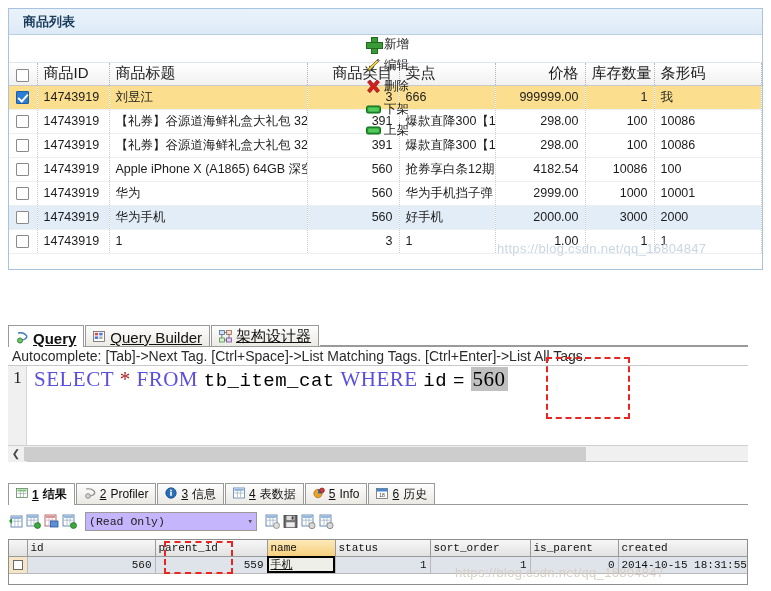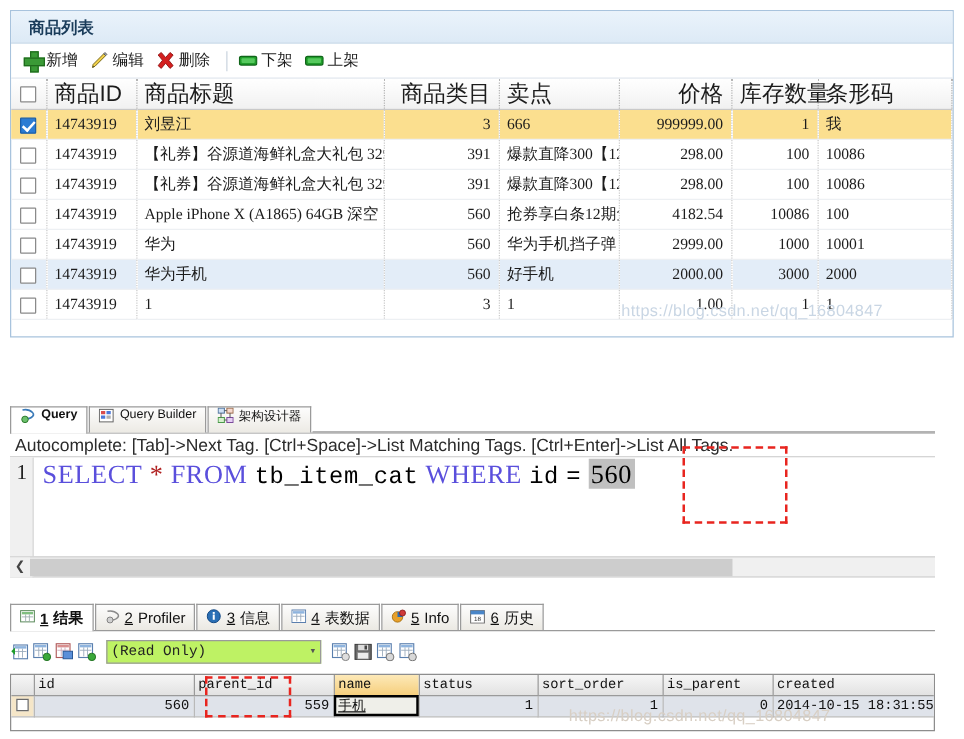--- a/index.html
+++ b/index.html
@@ -28,20 +28,21 @@
     padding-left: 14px;
     font-size: 13px; font-weight: bold; color: #1a3c5a;
   }
   .toolbar {
     height: 28px;
     background: #ffffff;
     border-bottom: 1px solid #dfe6ee;
     display: flex; align-items: center;
     padding-left: 8px;
     gap: 2px;
+    flex-direction: column;
   }
   .tb-btn {
     display: flex; align-items: center; gap: 3px;
     padding: 1px 6px 1px 2px;
     font-size: 12.5px; color: #1c1c1c;
     cursor: default;
   }
   .tb-sep {
     width: 1px; height: 16px; background: #cbd5df; margin: 0 5px;
   }
@@ -58,29 +59,29 @@
   
   .ico-pencil svg, .ico-x svg, .ico-chip svg { display:block; }
 
   
   .grid { width: 100%; border-collapse: collapse; table-layout: fixed; }
   .grid th {
     height: 22px;
     background: linear-gradient(to bottom, #ffffff 0%, #f1f1f1 100%);
     border-right: 1px dotted #b5b5b5;
     border-bottom: 1px solid #c9c9c9;
-    font-size: 18px; font-weight: normal; color: #1c1c1c;
+    font-size: 15px; font-weight: normal; color: #1c1c1c;
     padding: 0 6px; text-align: left; white-space: nowrap;
   }
   .grid td {
     height: 24px;
     border-right: 1px dotted #cccccc;
     border-bottom: 1px solid #edf0f3;
     font-size: 12.5px; color: #1c1c1c;
-    padding: 0 6px; white-space: nowrap; overflow: hidden; font-family: Liberation Serif, serif;
+    padding: 0 6px; white-space: nowrap; overflow: hidden;
   }
   .grid th.num, .grid td.num { text-align: right; }
   .grid tr.sel td { background: #fbdf8f; }
   .grid tr.hov td { background: #e3edf8; }
   .cbcell { width: 28px; text-align: center !important; padding: 0 !important; }
   .cb {
     width: 13px; height: 13px; display: inline-block;
     border: 1px solid #8a8a8a; background: #fff; vertical-align: middle;
     position: relative; border-radius: 1px;
   }
@@ -105,25 +106,26 @@
     position: absolute; left: 8px; top: 326px;
     width: 740px; height: 158px;
     background: #ffffff;
   }
   .tabrow {
     height: 21px; display: flex; align-items: flex-end;
     border-bottom: 1px solid #9a9a9a;
     background: #ffffff;
   }
   .tab {
-    height: 21px; display: flex; align-items: flex-start; gap: 4px;
-    padding: 0 7px; font-size: 10px; color: #111;
+    height: 21px; display: flex; align-items: flex-end; gap: 4px;
+    padding: 0 7px; font-size: 15px; color: #111;
     border: 1px solid #9a9a9a; border-bottom: none;
     background: linear-gradient(to bottom, #fdfdfd, #eceae4);
     margin-right: 1px;
+    text-decoration: underline;
   }
   .tab.active {
     background: #ffffff; font-weight: bold;
     position: relative; z-index: 2; margin-bottom: -1px; height: 22px;
   }
   .tabfill { flex: 1; border-bottom: 1px solid #9a9a9a; }
   .autoline {
     height: 19px; font-size: 14px; color: #2b2b2b;
     display: flex; align-items: center; padding-left: 4px;
     border-bottom: 1px solid #c8c8c8; background: #fff;
@@ -185,21 +187,21 @@
   .rtab u { text-decoration: underline; }
 
   .res-toolbar {
     position: absolute; left: 8px; top: 508px;
     width: 740px; height: 26px;
     display: flex; align-items: center; gap: 3px;
     background: #ffffff;
   }
   .selectbox {
     width: 172px; height: 19px; margin: 0 5px;
-    border: 1px solid #9a9a9a; background: #bef264;
+    border: 1px solid #9a9a9a; background: #c4b5fd;
     display: flex; align-items: center; justify-content: space-between;
     padding: 0 3px;
     font-family: "Liberation Mono", "DejaVu Sans Mono", monospace;
     font-size: 11.5px; color: #222;
   }
   .caret { font-size: 9px; color: #555; }
 
   
   .resgrid {
     position: absolute; left: 8px; top: 539px;

